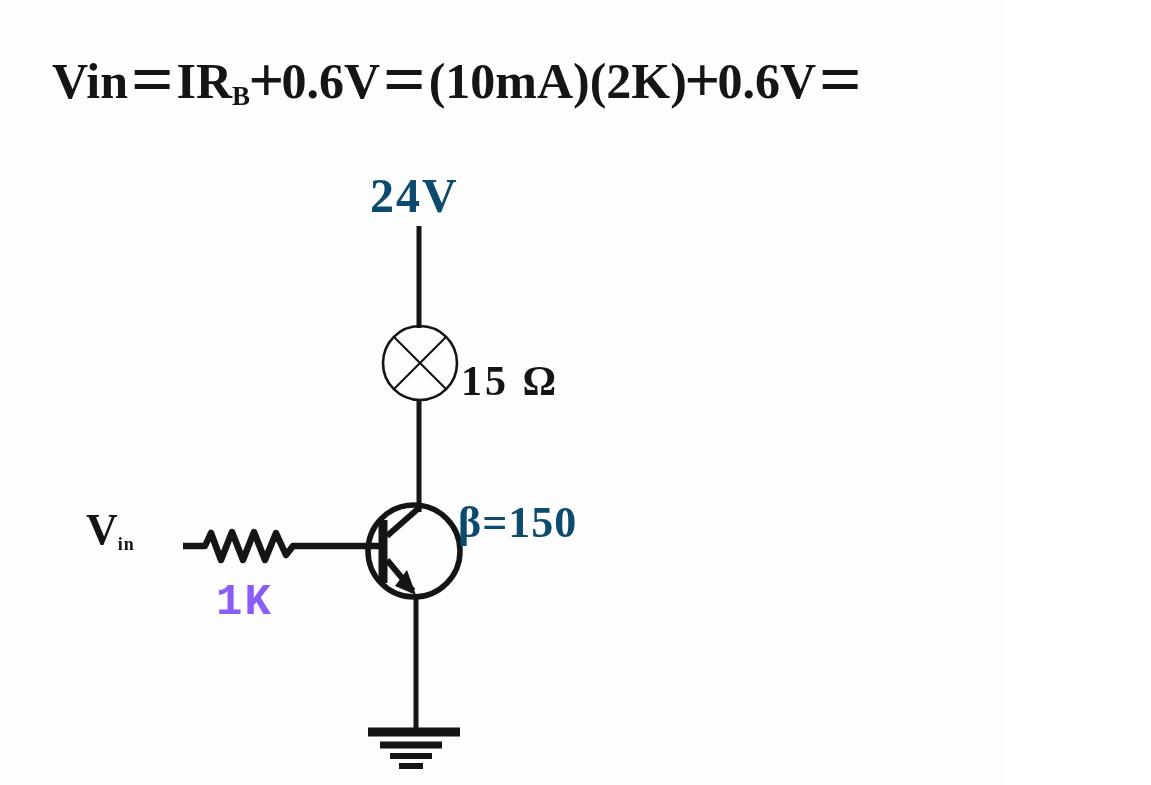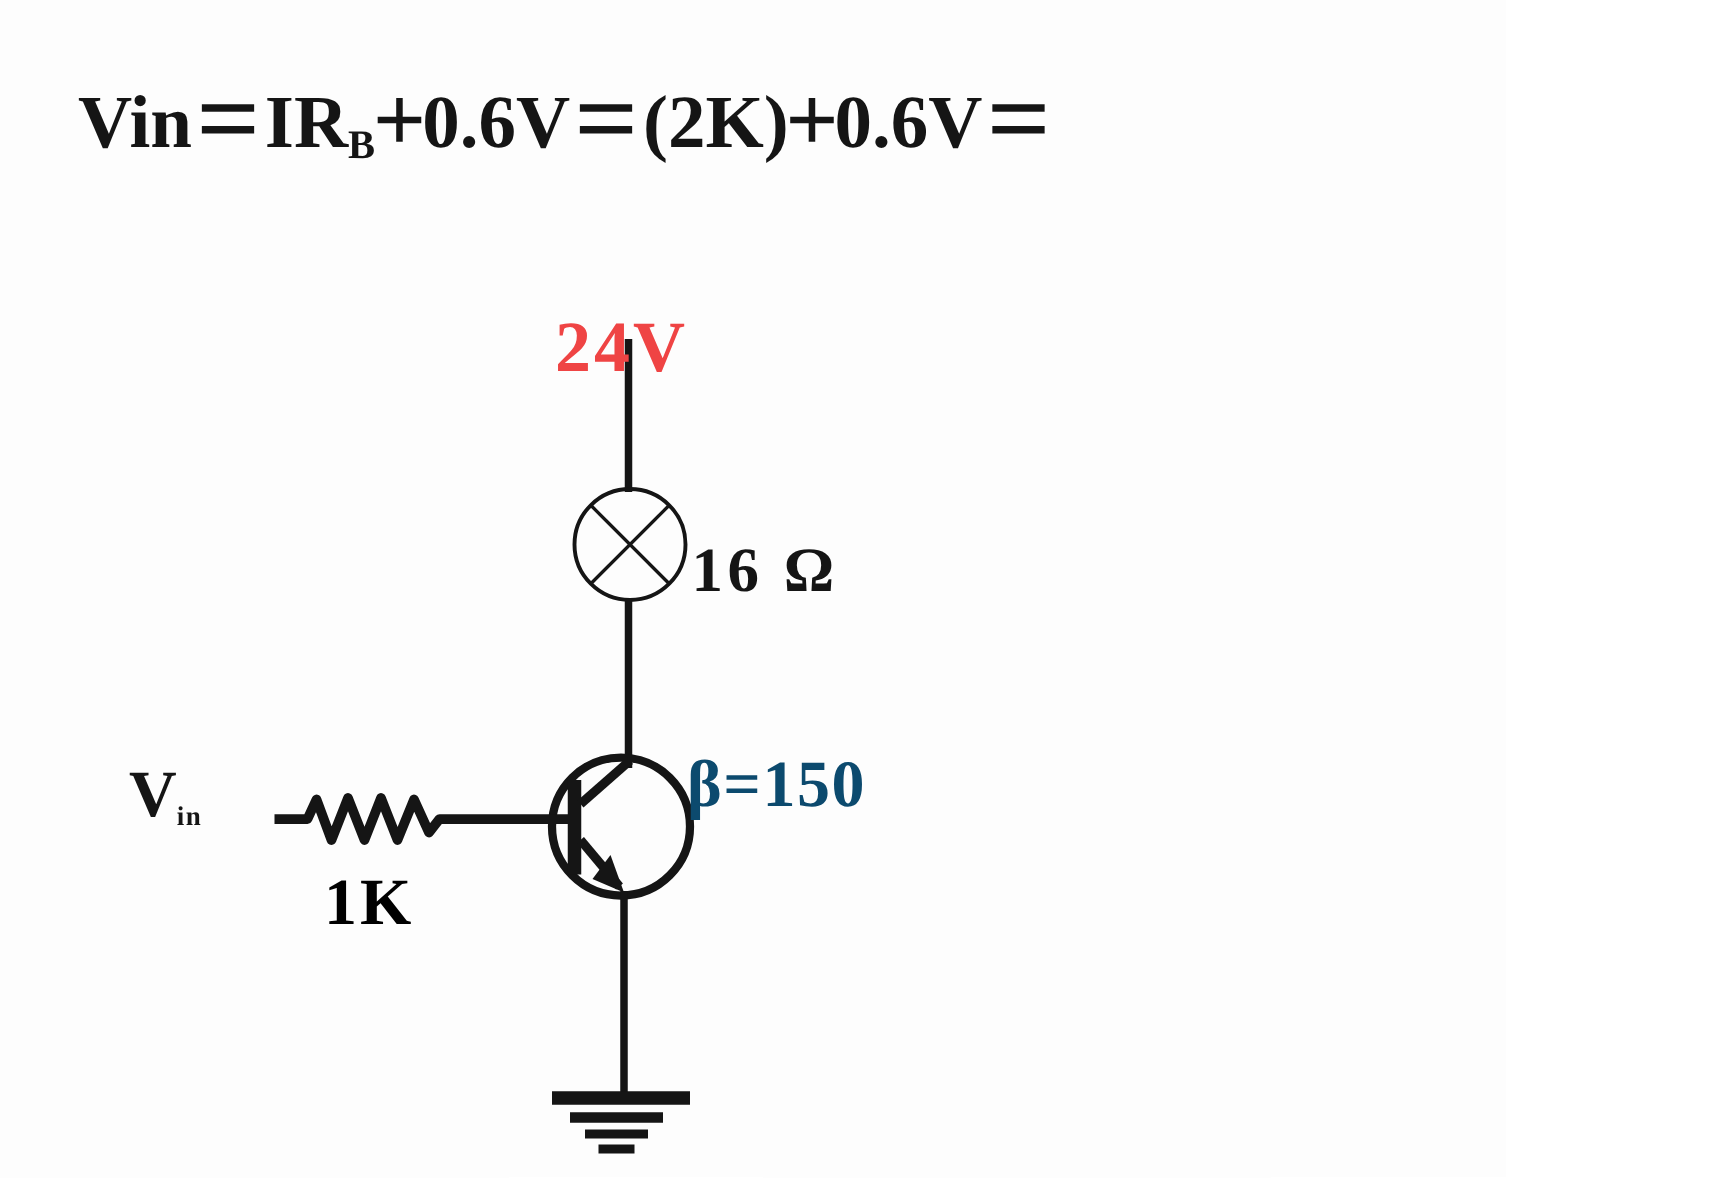--- a/index.html
+++ b/index.html
@@ -67,20 +67,21 @@
 
   <div class="formula" style="color: rgb(21, 21, 21);">
     <span class="t">Vin</span>
     <span class="eq">=</span>
     <span class="t">I</span>
     <span class="t">R</span>
     <span class="sub">B</span>
     <span class="plus">+</span>
     <span class="t">0.6V</span>
     <span class="eq">=</span>
+    <span class="t">(10mA)</span>
     <span class="t">(2K)</span>
     <span class="plus">+</span>
     <span class="t">0.6V</span>
     <span class="eq">=</span>
   </div>
 
   <svg class="circuit" width="1151" height="785" viewBox="0 0 1151 785">
     <g stroke="#151515" fill="none" stroke-linecap="butt">
 
       <line x1="419" y1="226" x2="419" y2="328" stroke-width="5"></line>
@@ -101,20 +102,20 @@
 
       <line x1="416" y1="594" x2="416" y2="731" stroke-width="5"></line>
 
       <line x1="368" y1="732" x2="460" y2="732" stroke-width="9"></line>
       <line x1="380" y1="745" x2="442" y2="745" stroke-width="7"></line>
       <line x1="390" y1="756" x2="432" y2="756" stroke-width="6"></line>
       <line x1="399" y1="766" x2="423" y2="766" stroke-width="6"></line>
     </g>
   </svg>
 
-  <div class="lbl lbl-24v" style="color: #ef4444; margin-top: 36px;">24V</div>
-  <div class="lbl lbl-lamp" style="color: rgb(21, 21, 21);">16 Ω</div>
+  <div class="lbl lbl-24v" style="color: #0c4a6e;">24V</div>
+  <div class="lbl lbl-lamp" style="color: rgb(21, 21, 21);">15 Ω</div>
   <div class="lbl lbl-beta" style="color: #0c4a6e;">β=150</div>
   <div class="lbl lbl-vin" style="color: rgb(21, 21, 21);"><span>V</span><span class="vsub">in</span></div>
-  <div class="lbl lbl-1k" style="color: #000000;">1K</div>
+  <div class="lbl lbl-1k" style="color: #8b5cf6; font-family: Liberation Mono, monospace;">1K</div>
 
 
 </div>
 
 </body></html>

